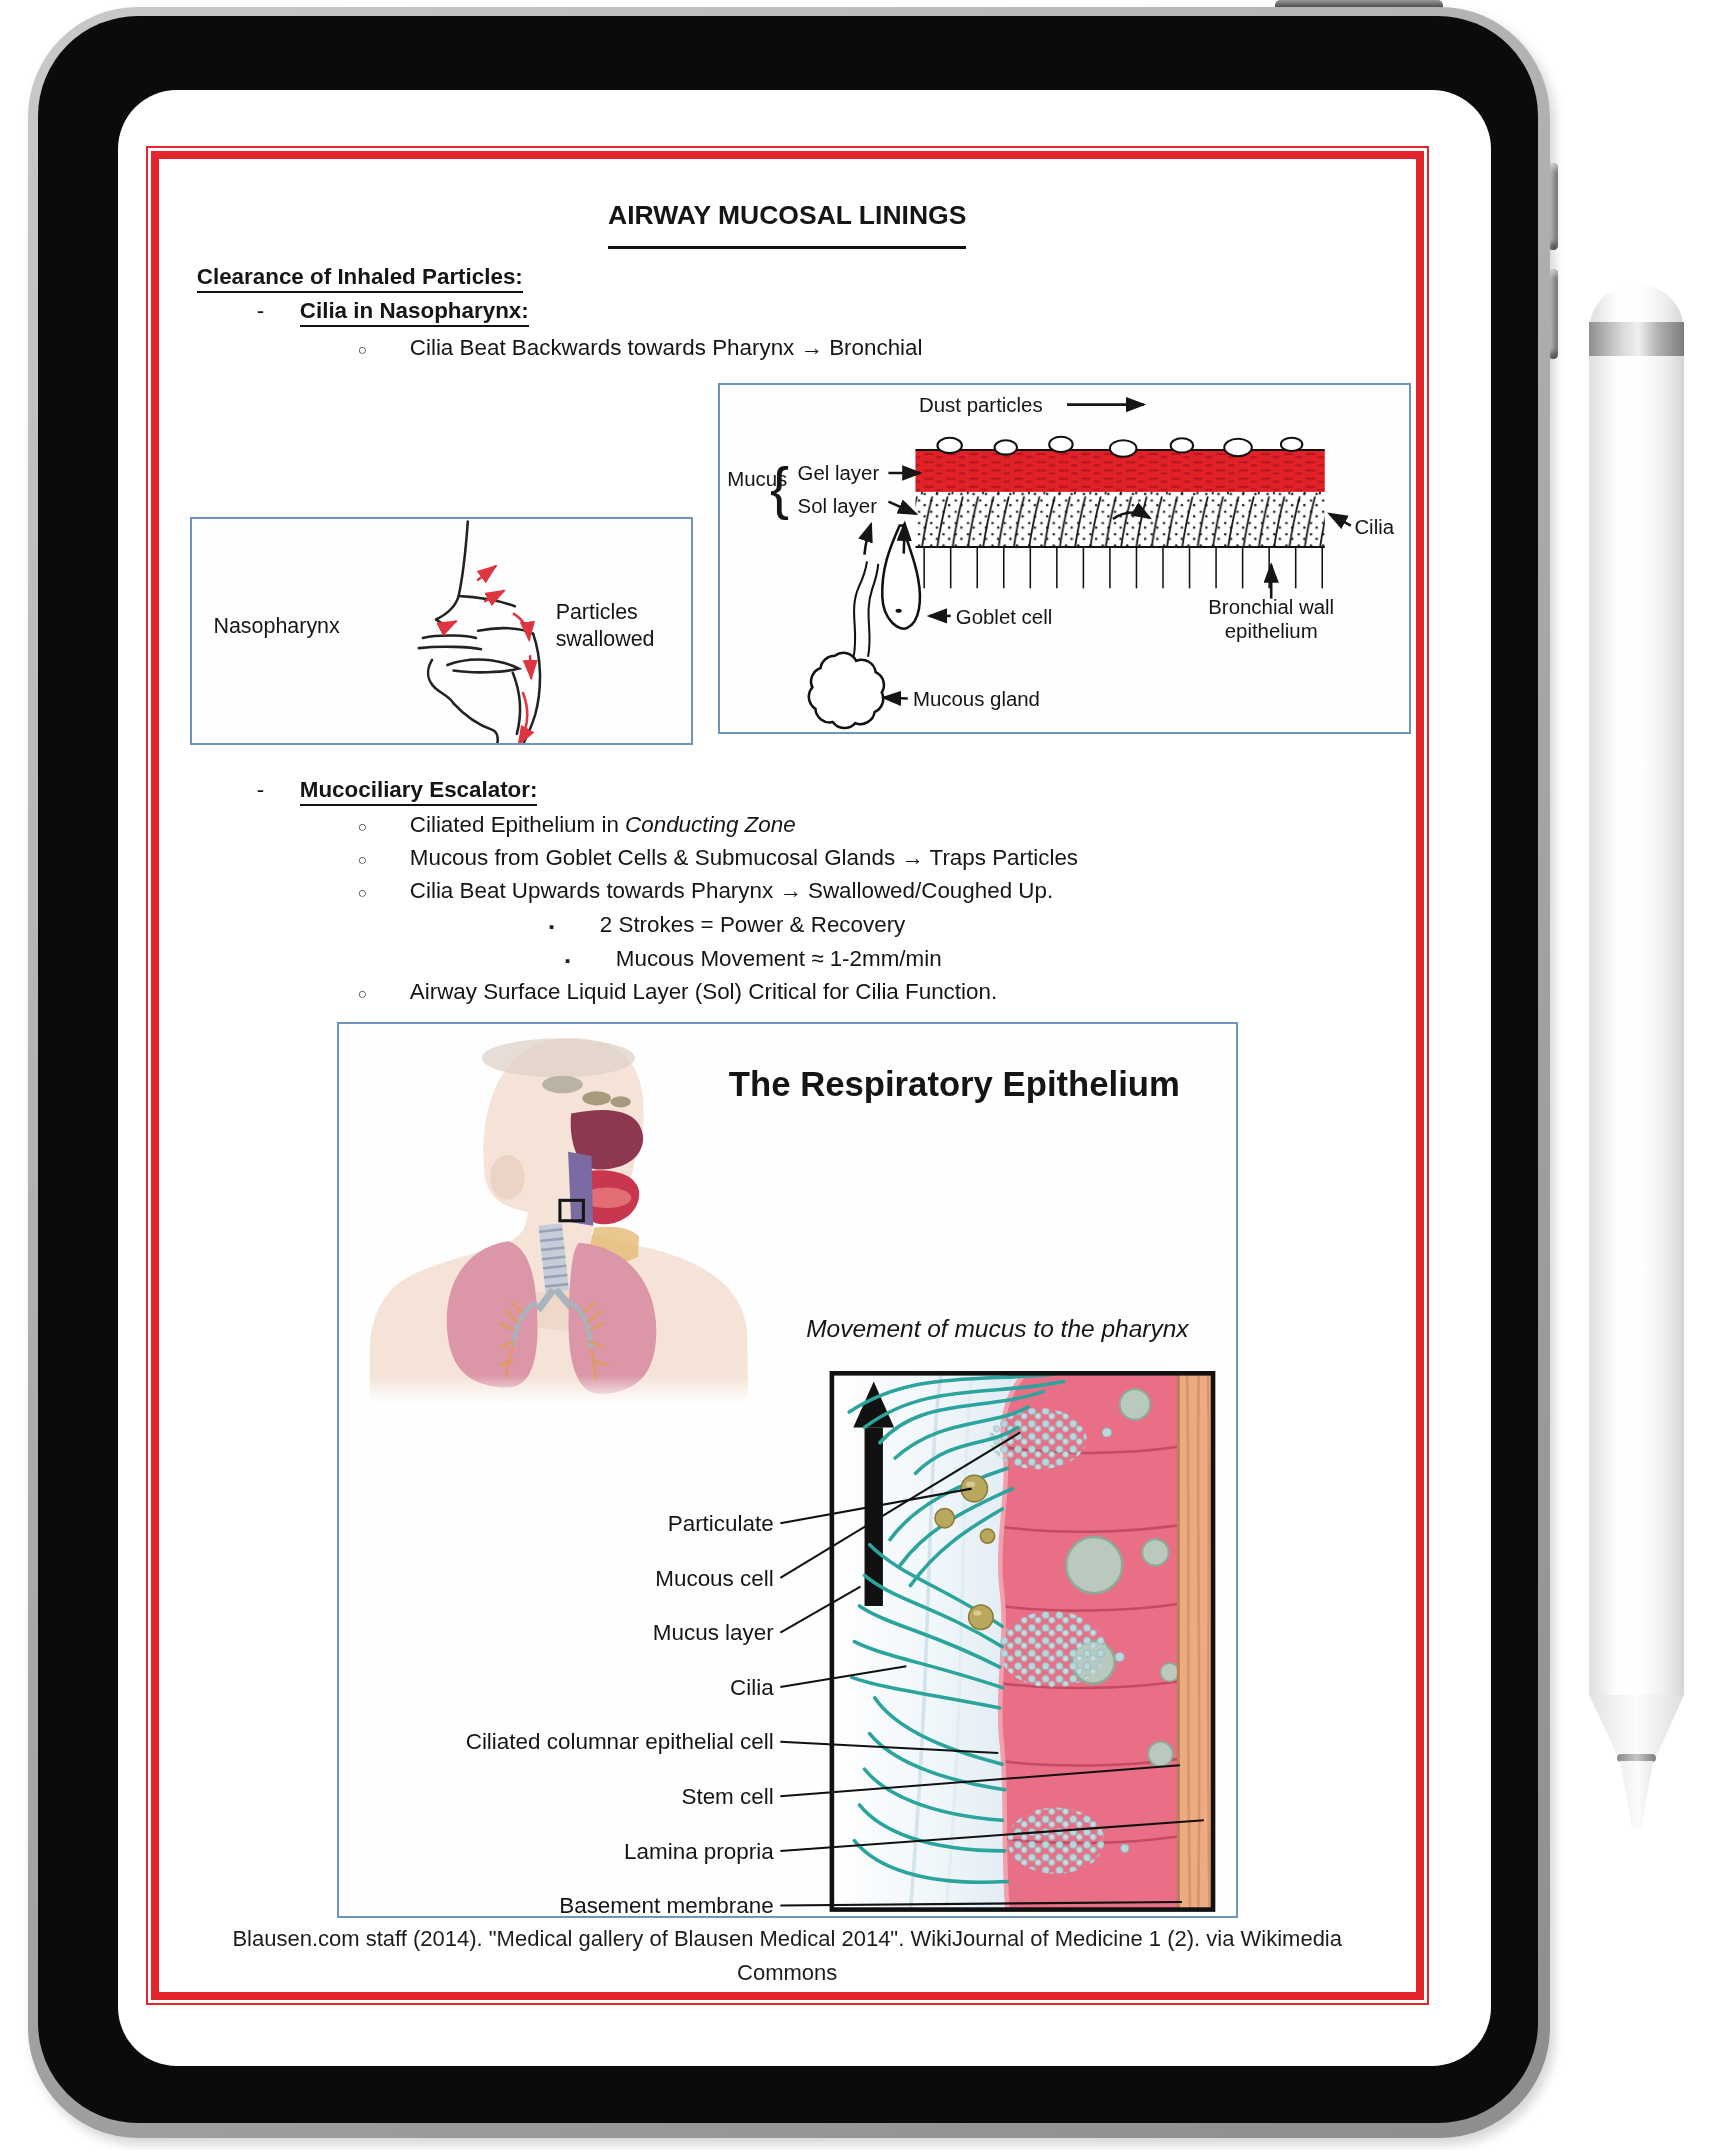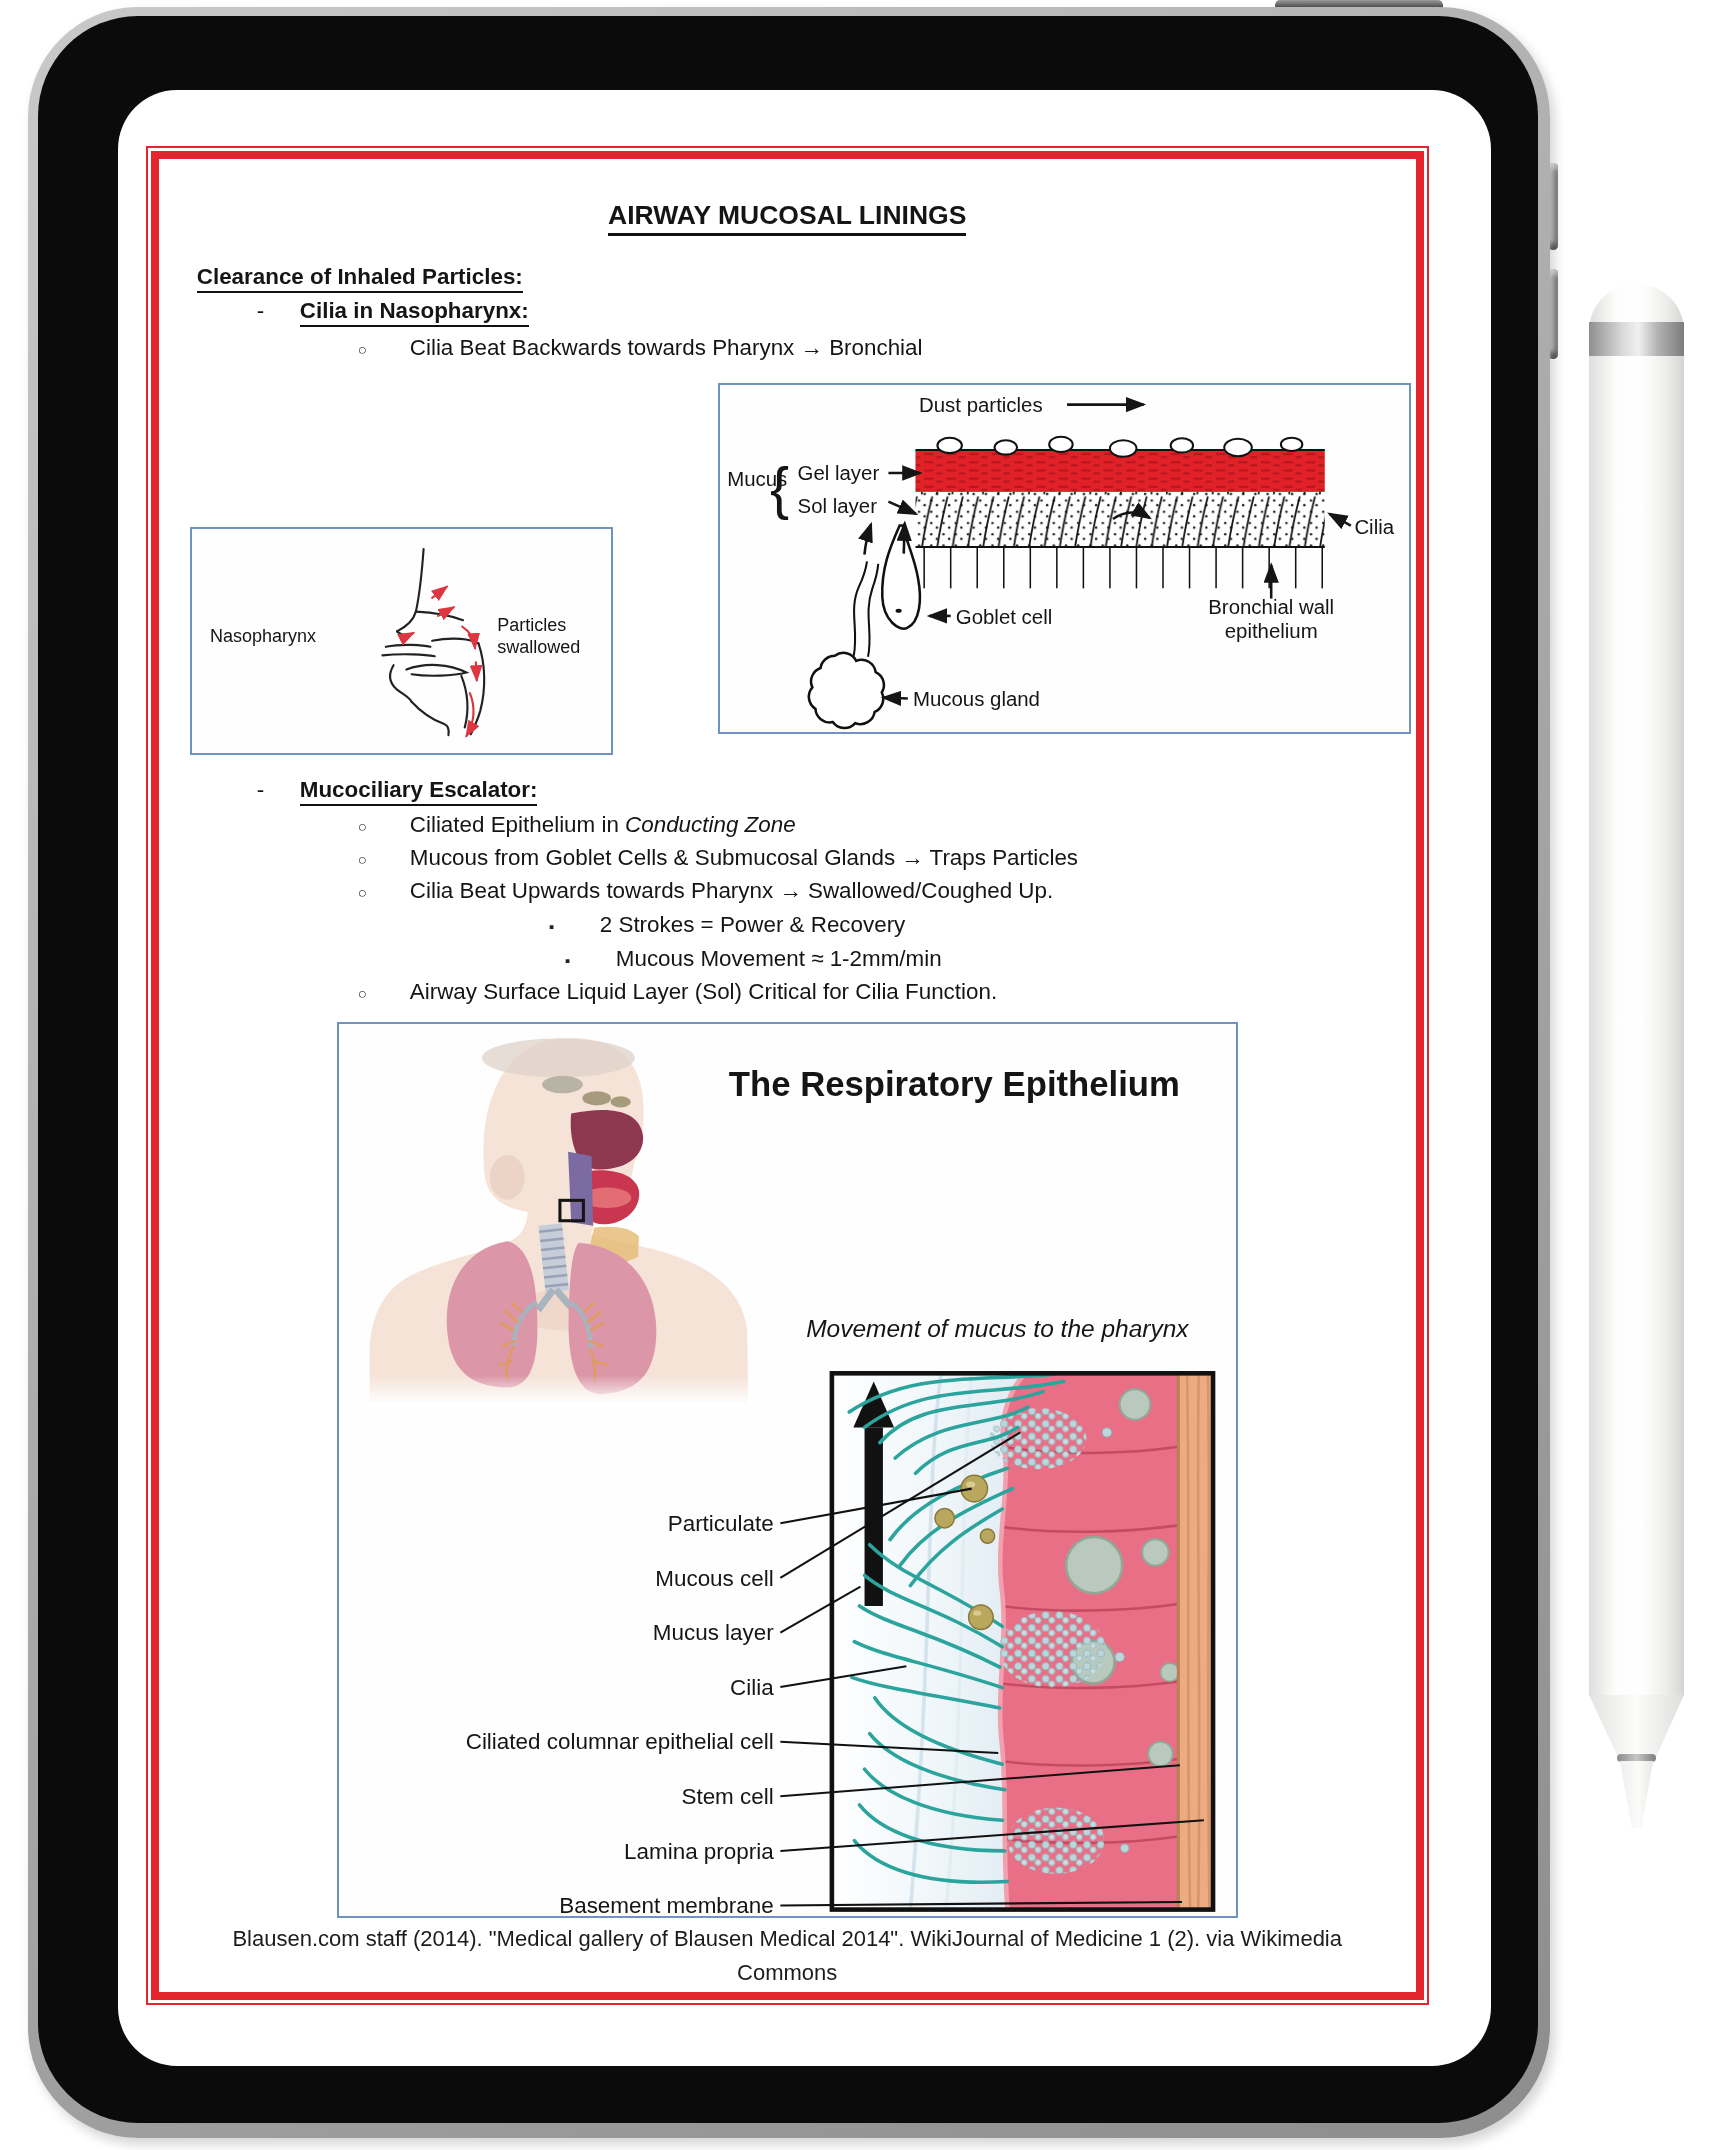--- a/index.html
+++ b/index.html
@@ -35,21 +35,21 @@
     background:linear-gradient(90deg,#eeeeec,#fbfbfa 55%,#e4e4e2);
     clip-path:polygon(6% 0%,94% 0%,62% 94%,38% 94%);}
   
   .redbox{position:absolute;left:27.5px;top:56px;width:1283px;height:1859px;
     border:2.5px solid #e5252e;padding:3.1px;box-sizing:border-box;}
   .redbox-inner{width:100%;height:100%;border:8.2px solid #e5252e;box-sizing:border-box;position:relative;background:#fff;}
   .line{position:absolute;font-size:22.4px;white-space:nowrap;color:#151515;}
   .b{font-weight:bold;}
   .u{border-bottom:2px solid #111;padding-bottom:2px;}
   .title-row{position:absolute;left:0;right:0;text-align:center;font-size:26.5px;font-weight:bold;}
-  .title-row .u{border-bottom:3.1px solid #111;padding-bottom:3px;}
+  .title-row .u{border-bottom:3.1px solid #111;padding-bottom:16px;}
   .dash{display:inline-block;width:43px;}
   .cmark{display:inline-block;width:52px;font-size:15.3px;color:#333;}
   .sqmark{display:inline-block;width:51px;font-size:15.3px;color:#222;}
   .figbox{position:absolute;border:2.5px solid #6e93bd;background:#fefefe;box-sizing:border-box;}
   .figbox svg{position:absolute;left:0;top:0;width:100%;height:100%;}
   .cite{position:absolute;left:0;right:0;text-align:center;font-size:22px;line-height:34px;color:#1c1c1c;}
   svg text{font-family:"Liberation Sans",sans-serif;fill:#151515;}
   .t40{font-size:40px;}
   .t42{font-size:42px;}
   .t44{font-size:44px;}
@@ -87,21 +87,21 @@
           </div>
 
           <div class="line" style="left:98px;top:139px;">
             <span class="dash">-</span><span class="b u">Cilia in Nasopharynx:</span>
           </div>
 
           <div class="line" style="left:199px;top:176px;">
             <span class="cmark">○</span><span>Cilia Beat Backwards towards Pharynx → Bronchial</span>
           </div>
 
-          <div class="figbox" style="left:31px;top:368px;width:423px;height:228px;">
+          <div class="figbox" style="left:31px;top:358px;width:503px;height:228px;">
             <svg viewBox="0 0 977 437">
               <defs>
                 <marker id="ahr1" markerWidth="9" markerHeight="8" refX="7" refY="3" orient="auto" markerUnits="strokeWidth">
                   <path d="M0,0 L8,3 L0,6 Z" fill="#dd3640"></path>
                 </marker>
               </defs>
               <g fill="none" stroke="#222" stroke-width="5" stroke-linecap="round">
                 <path d="M540,4 C536,60 532,105 522,150 C516,172 500,185 478,196"></path>
                 <path d="M478,196 C488,205 500,206 508,204"></path>
                 <path d="M452,232 C490,224 540,228 556,232"></path>

